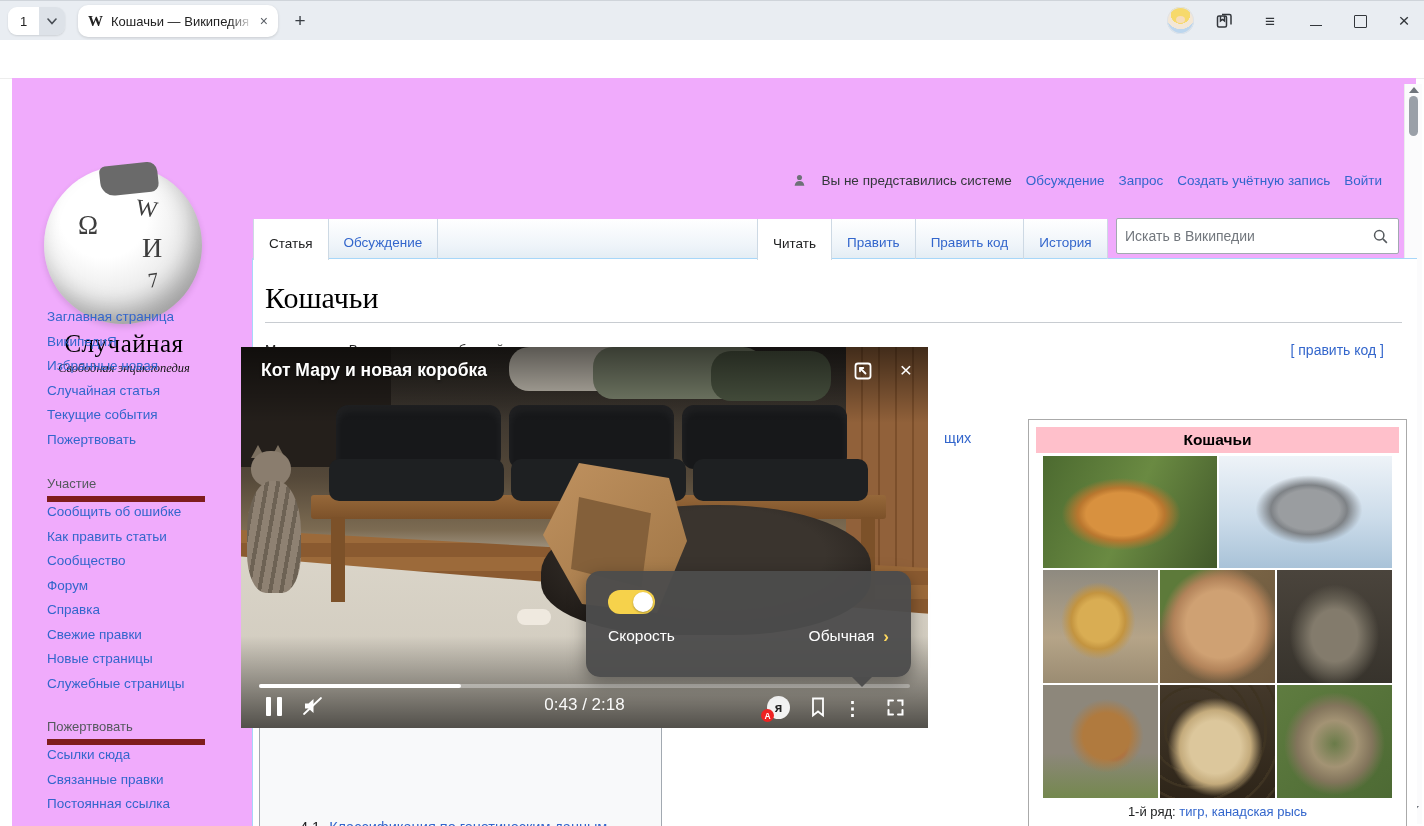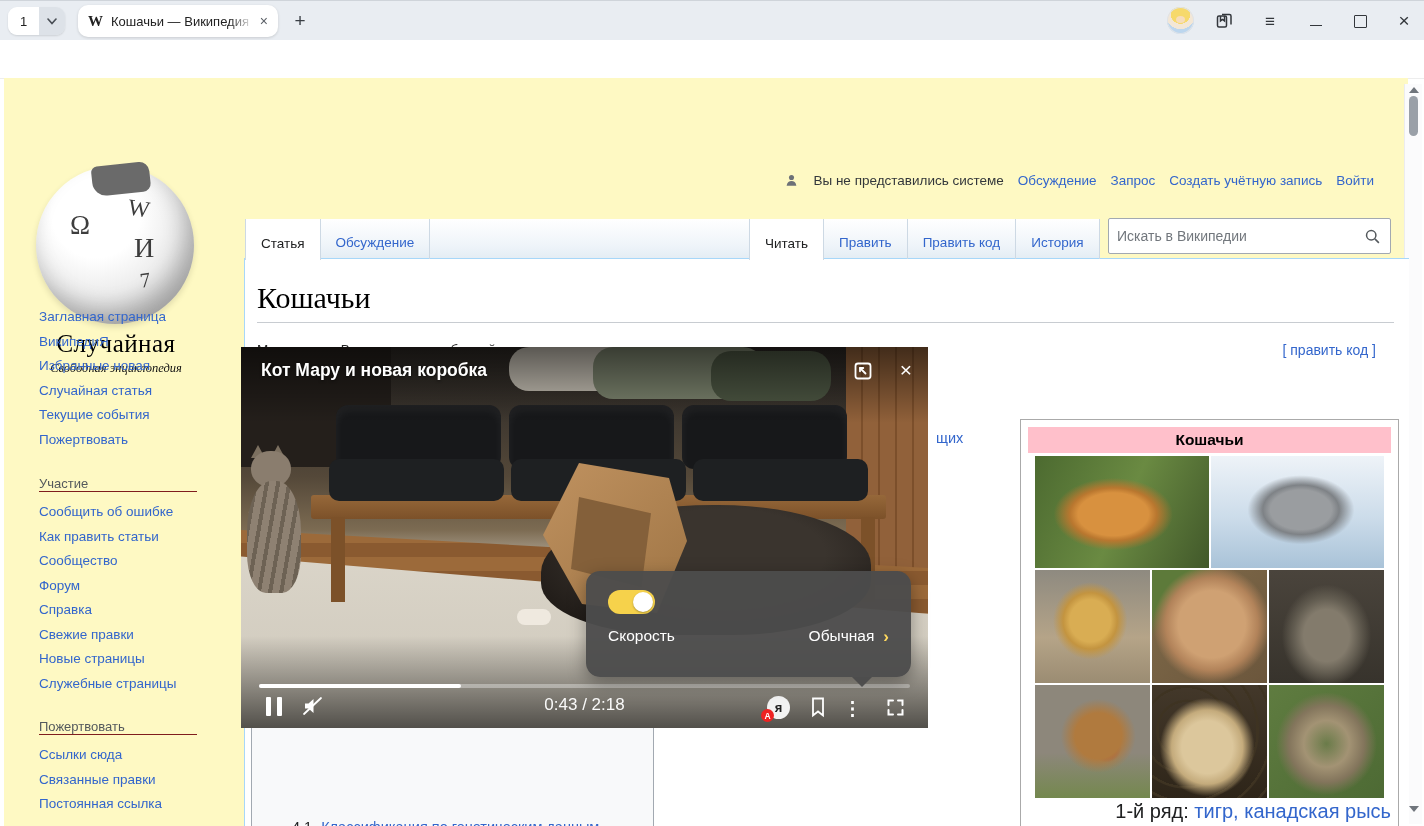--- a/index.html
+++ b/index.html
@@ -42,21 +42,21 @@
   .alicetext{font-size:14px;color:#101114}
 
   
   .scrolltrack{position:absolute;left:1404px;top:84px;width:17px;height:740px;background:#fbfbfc;border-left:1px solid #ececee}
   .scrollthumb{position:absolute;left:4px;top:12px;width:9px;height:40px;border-radius:5px;background:#9aa0a8}
   .sarrow{position:absolute;left:4px;width:0;height:0;border-left:5px solid transparent;border-right:5px solid transparent}
   .sarrow.up{top:3px;border-bottom:6px solid #70757c}
   .sarrow.down{top:722px;border-top:6px solid #70757c}
 
   
-  .wikibg{position:absolute;left:4px;top:78px;width:1404px;height:748px;background:#fef9c3}
+  .wikibg{position:absolute;left:12px;top:78px;width:1404px;height:748px;background:#f0abfc}
   .contentpanel{position:absolute;left:240px;top:180px;width:1164px;height:646px;background:#fff;
                 border-left:1px solid #a7d7f9;border-top:1px solid #a7d7f9;z-index:1}
 
   
   .personal{position:absolute;top:95px;right:34px;display:flex;align-items:center;gap:14px;font-size:13.5px;z-index:2}
   .personal .msg{color:#33373b}
   .plink{color:#3366cc}
 
   
   .globe{position:absolute;left:32px;top:88px;width:158px;height:158px;border-radius:50%;
@@ -66,21 +66,21 @@
   .globe .gl{position:absolute;font-family:"Liberation Serif",serif;color:#3d3d3d}
   .gl.g0{left:34px;top:44px;font-size:27px}
   .gl.g1{left:92px;top:30px;font-size:23px;transform:rotate(9deg)}
   .gl.g2{left:98px;top:66px;font-size:28px}
   .gl.g3{left:104px;top:102px;font-size:21px;transform:rotate(-8deg)}
   .logotitle{position:absolute;left:0;top:252px;width:224px;text-align:center;font-family:"Liberation Serif",serif;font-size:25px;color:#000;letter-spacing:.5px}
   .logotag{position:absolute;left:0;top:283px;width:224px;text-align:center;font-family:"Liberation Serif",serif;font-style:italic;font-size:12.5px;color:#101010}
 
   .sblist{position:absolute;left:35px;font-size:13.5px;line-height:24.5px}
   .sb-link{color:#3366cc;white-space:nowrap}
-  .sbhead{position:absolute;left:35px;width:158px;font-size:13px;color:#54595d;border-bottom:1px solid #7f1d1d;}
+  .sbhead{position:absolute;left:35px;width:158px;font-size:13px;color:#54595d;border-bottom:6px solid #7f1d1d;padding-bottom:5px}
 
   
   .tabband{position:absolute;left:296px;top:141px;width:799px;height:39px;z-index:2;
            background:linear-gradient(to bottom,#ffffff 0%,#eef4f9 70%,#e4edf4 100%);border-right:1px solid #cdd9e4}
   .wtabs{position:absolute;top:141px;display:flex;z-index:3}
   .wtabs.left{left:241px}
   .wtabs.right{left:745px}
   .wtab{height:40px;display:flex;align-items:flex-end;justify-content:center;padding:0 15px 9px;font-size:13.5px;
         color:#3366cc;border-right:1px solid #cdd9e4;box-sizing:border-box}
   .wtab.active{background:#fff;color:#202122;border-left:1px solid #cdd9e4;height:41px}
@@ -117,21 +117,21 @@
   .ibx-row.r1 .ibx-cell{height:112px}
   .ibx-row.r2 .ibx-cell,.ibx-row.r3 .ibx-cell{height:113px}
   .cell-tiger{background:radial-gradient(ellipse at 45% 52%,#d8913f 0 26%,#b9772f 32%,transparent 44%),linear-gradient(115deg,#4c6a30,#6a8a42 50%,#41582a)}
   .cell-canada-lynx{background:radial-gradient(ellipse at 52% 48%,#9a9da0 0 24%,#7e8286 30%,transparent 42%),linear-gradient(180deg,#eef3f8,#ccdcea 55%,#a9c3d8)}
   .cell-serval{background:radial-gradient(ellipse at 48% 45%,#d9ad53 0 24%,#c39440 32%,transparent 44%),linear-gradient(180deg,#8e8a80,#b5a488 60%,#9b8c72)}
   .cell-puma{background:radial-gradient(circle at 52% 48%,#cfa173 0 40%,#b2835a 55%,transparent 70%),linear-gradient(135deg,#5d7a3a 0 18%,#7a6546 30%,#6b563c)}
   .cell-fishing-cat{background:radial-gradient(ellipse at 50% 58%,#837b6c 0 28%,#645e52 40%,transparent 55%),linear-gradient(180deg,#4a443c,#37332c)}
   .cell-temminck-golden-cat{background:radial-gradient(ellipse at 55% 45%,#b07a3e 0 26%,transparent 42%),radial-gradient(circle at 62% 55%,#b03434 0 10%,transparent 16%),linear-gradient(180deg,#8d877b 0 60%,#74884e)}
   .cell-ocelot{background:radial-gradient(ellipse at 48% 55%,#dcc79c 0 30%,#c4ab7c 42%,transparent 56%),repeating-radial-gradient(circle at 30% 40%,#3e3322 0 2px,transparent 3px 14px),linear-gradient(180deg,#43382a,#2e2519)}
   .cell-european-wildcat{background:radial-gradient(ellipse at 50% 52%,#a3937442 0,#a39374 28%,#83755c 46%,transparent 62%),linear-gradient(135deg,#5f7c40,#4d6a34)}
-  .ibx-caps{margin-top:0;text-align:right;font-size:20px;line-height:23px}
+  .ibx-caps{margin-top:0;text-align:center;font-size:13px;line-height:23px}
   .cap-label{color:#202122}
   .cap-link{color:#3366cc}
 
   
   .player{position:absolute;left:241px;top:347px;width:687px;height:381px;overflow:hidden;z-index:10;background:#3a352e}
   .v{position:absolute}
   .v-bg{inset:0;background:linear-gradient(180deg,#2c2824 0%,#3b352e 16%,#544839 34%,#7c6b52 48%,#cfc8bc 60%,#e2ddd3 78%,#cfc9bd 100%)}
   .v-wallL{left:0;top:0;width:150px;height:120px;background:#241f1b}
   .v-wallR{right:0;top:0;width:82px;height:250px;background:repeating-linear-gradient(90deg,#91613a 0 15px,#7c4f2b 15px 17px)}
   .v-floorwood{inset:0;background:repeating-linear-gradient(180deg,#8a5a30 0 14px,#9c6a3a 14px 28px);clip-path:polygon(0 48%,100% 58%,100% 76%,0 66%)}

